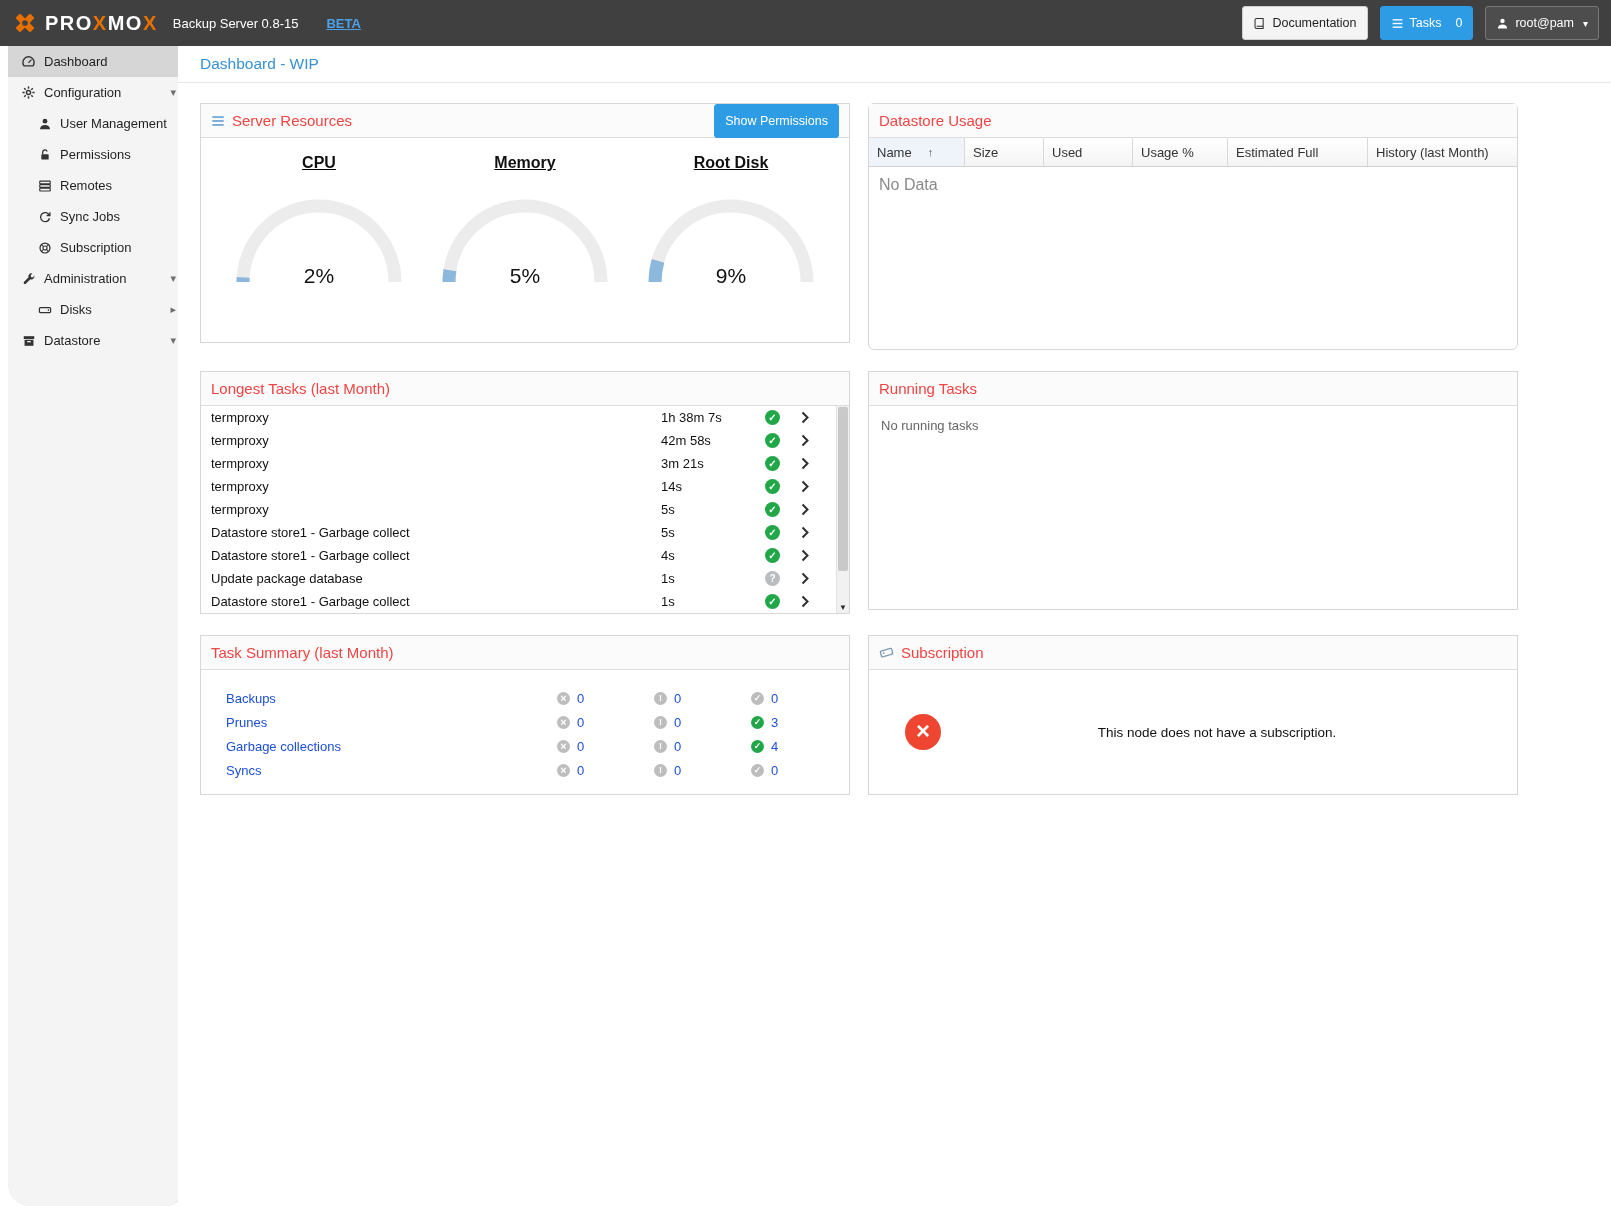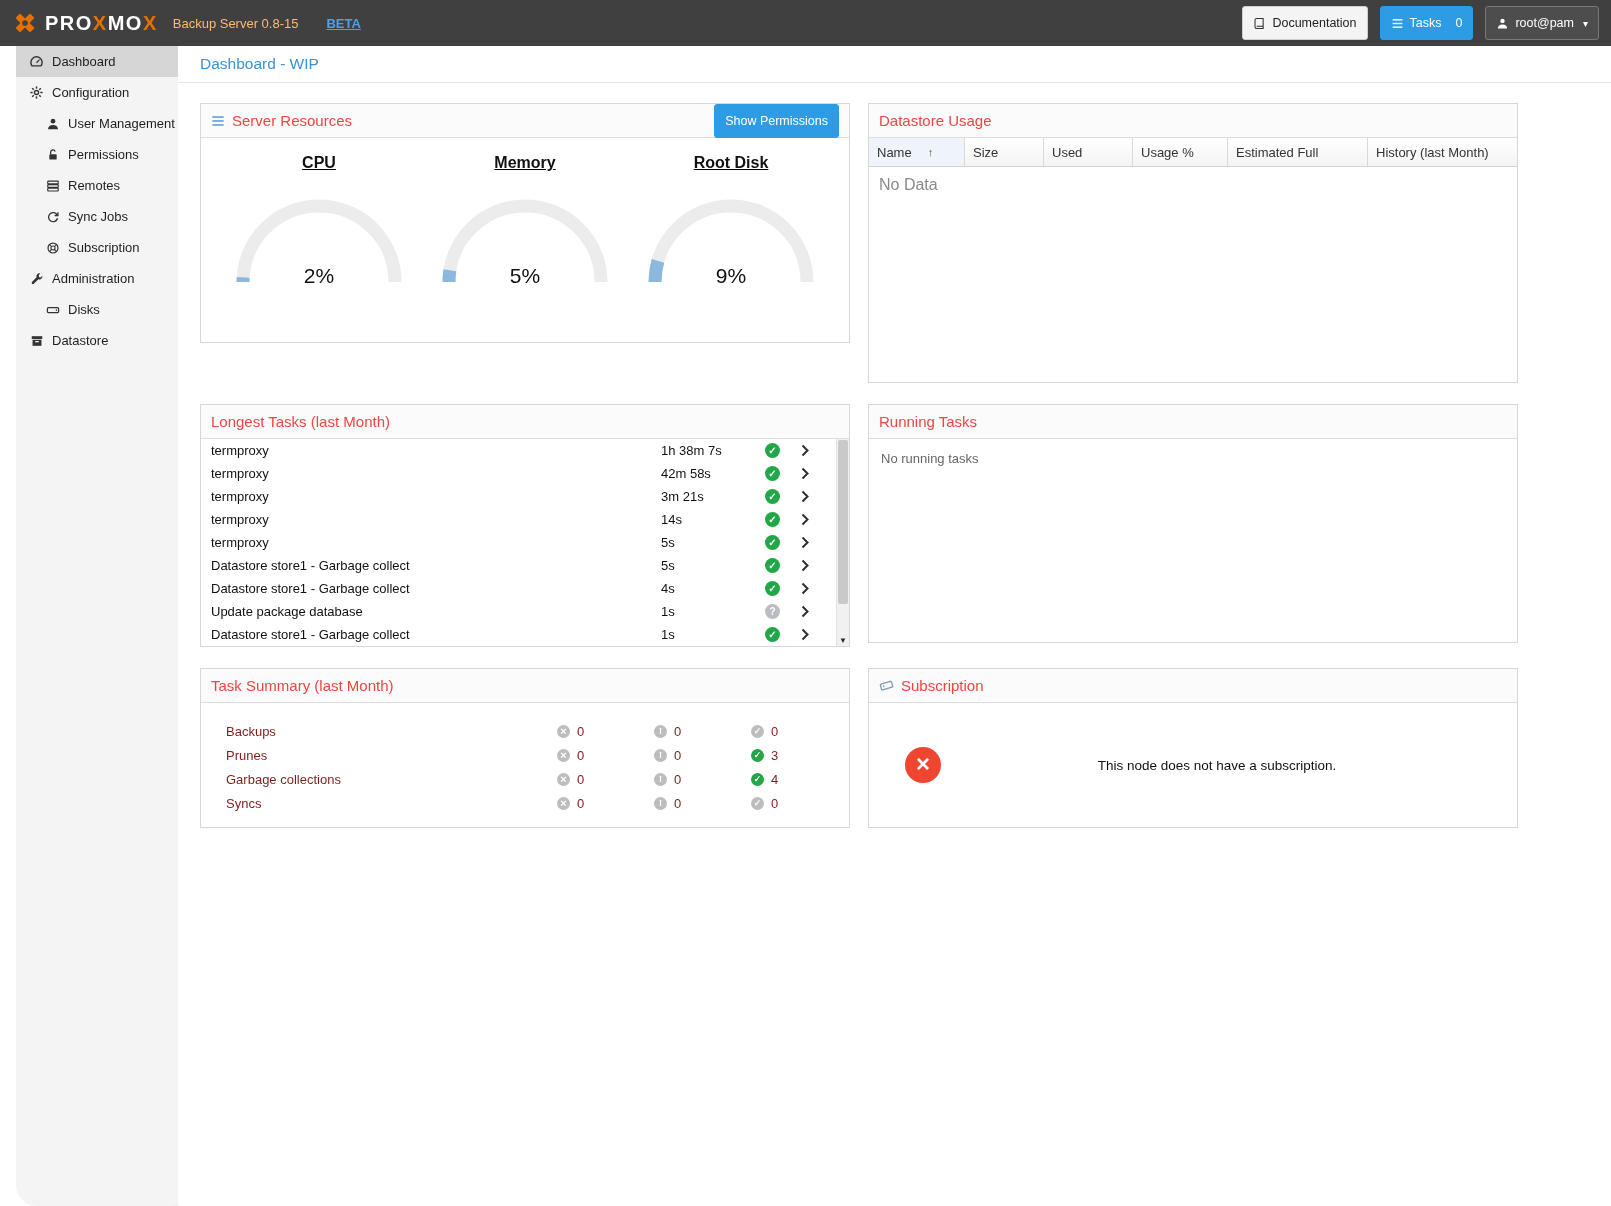--- a/index.html
+++ b/index.html
@@ -5,56 +5,56 @@
   * { margin:0; padding:0; box-sizing:border-box; }
   html,body { width:1611px; height:1206px; overflow:hidden; background:#fff;
     font-family:"Liberation Sans", sans-serif; }
 
   
   .topbar { position:absolute; top:0; left:0; right:0; height:46px; background:#404040;
     display:flex; align-items:center; padding:0 12px; z-index:10; }
   .logo { display:flex; align-items:center; }
   .wordmark { font-weight:bold; font-size:20px; color:#fff; letter-spacing:1.5px; margin-left:7px; }
   .wordmark .ox { color:#e57000; }
-  .product { color:#fdba74; font-size:13px; margin-left:15px; }
+  .product { color:#ffffff; font-size:13px; margin-left:15px; }
   .beta { color:#4ba0e8; font-size:13px; font-weight:bold; margin-left:16px;
     text-decoration:underline; cursor:pointer;padding-left:12px; }
   .tb-right { margin-left:auto; display:flex; gap:12px; align-items:center; }
   .btn { height:24px; border-radius:3px; font-size:12.5px; display:inline-flex; align-items:center;
     gap:6px; padding:16px 10px; border:1px solid transparent; cursor:pointer;
     font-family:"Liberation Sans", sans-serif; }
   .btn-light { background:#f4f4f4; border-color:#cfcfcf; color:#222; }
   .btn-blue  { background:#2d9ce5; border-color:#2d9ce5; color:#fff; }
   .btn-dark  { background:#4d4d4d; border-color:#787878; color:#fff; }
   .tasks-count { margin-left:8px; }
   .caret-glyph { font-size:10px; margin-left:3px; }
 
   
-  .sidebar { position:absolute; top:46px; left:16px; width:178px; bottom:0; background:#f4f4f4;
+  .sidebar { position:absolute; top:46px; left:8px; width:178px; bottom:0; background:#f4f4f4;
     border-right:1px solid #cfcfcf;border-radius:21px; }
   .side-item { height:31px; display:flex; align-items:center; font-size:13px; color:#1f1f1f;
     cursor:pointer; padding-right:9px; }
   .lvl0 { padding-left:12px; } .lvl1 { padding-left:28px; }
   .side-item.selected { background:#d6d6d6; }
   .sicon { width:17px; margin-right:7px; color:#3a3a3a; display:flex; justify-content:center; }
   .scaret { margin-left:auto; color:#6e6e6e; font-size:11px; }
 
   
   .main { position:absolute; top:46px; left:178px; right:0; bottom:0; background:#fff; overflow:hidden; }
   .page-header { height:37px; display:flex; align-items:center; padding-left:22px;
     border-bottom:1px solid #e5e5e5; }
   .page-title { color:#3892d4; font-size:15.5px; }
   .content { padding:20px 0 0 22px; display:grid; grid-template-columns:650px 650px;
     column-gap:18px; row-gap:21px; align-content:start; align-items:start; }
 
   .panel { border:1px solid #d7d7d7; background:#fff; }
   .phead { height:34px; display:flex; align-items:center; padding:0 10px;
     border-bottom:1px solid #dddddd; background:#fbfbfb; }
   .ptitle { color:#ef4444; font-size:15px; display:flex; align-items:center; gap:7px; }
-  .p-sr { height:240px; } .p-du { height:280px; } .p-lt { height:243px; }
+  .p-sr { height:240px; } .p-du { height:247px;border-radius:6px; } .p-lt { height:243px; }
   .p-rt { height:239px; } .p-ts { height:160px; } .p-sub { height:160px; }
 
   
   .gauges { display:flex; justify-content:space-between; padding:16px 28px 0;text-decoration:underline; }
   .glabel { text-align:center; font-size:16px; font-weight:bold; color:#111; margin-bottom:16px; }
   .garc { position:relative; width:180px; height:100px; }
   .track { fill:none; stroke:#ececec; stroke-width:13; }
   .prog  { fill:none; stroke:#8cb8dd; stroke-width:13; }
   .gval { position:absolute; left:0; right:0; bottom:0; text-align:center; font-size:21px; color:#111; }
 
@@ -84,21 +84,21 @@
     border-left:1px solid #e2e2e2; cursor:pointer; }
   .sb-thumb { position:absolute; top:1px; left:1px; right:1px; height:164px; background:#c9c9c9;
     border-radius:2px; cursor:grab; }
   .sb-down { position:absolute; bottom:1px; left:0; right:0; text-align:center; font-size:8px;
     color:#2a2a2a; cursor:pointer; }
 
   .rt-empty { padding:12px; font-size:13px; color:#666; }
 
   
   .ts-body { padding:16px 0 0 25px; }
-  .ts-row { display:flex; align-items:center; height:24px; font-size:13px; color:#7f1d1d; }
+  .ts-row { display:flex; align-items:center; height:24px; font-size:13px; color:#1d4ed8; }
   .ts-label { width:331px; }
   .stat { width:97px; display:flex; align-items:center; gap:7px; }
   .ci { width:13px; height:13px; border-radius:50%; background:#bdbdbd; color:#fff; font-size:9px;
     line-height:13px; text-align:center; font-weight:bold; }
   .ci.err::before { content:"×"; font-size:11px; }
   .ci.warn::before { content:"!"; }
   .ci.okc::before { content:"✓"; }
   .ci.green { background:#21a747; }
 
   

